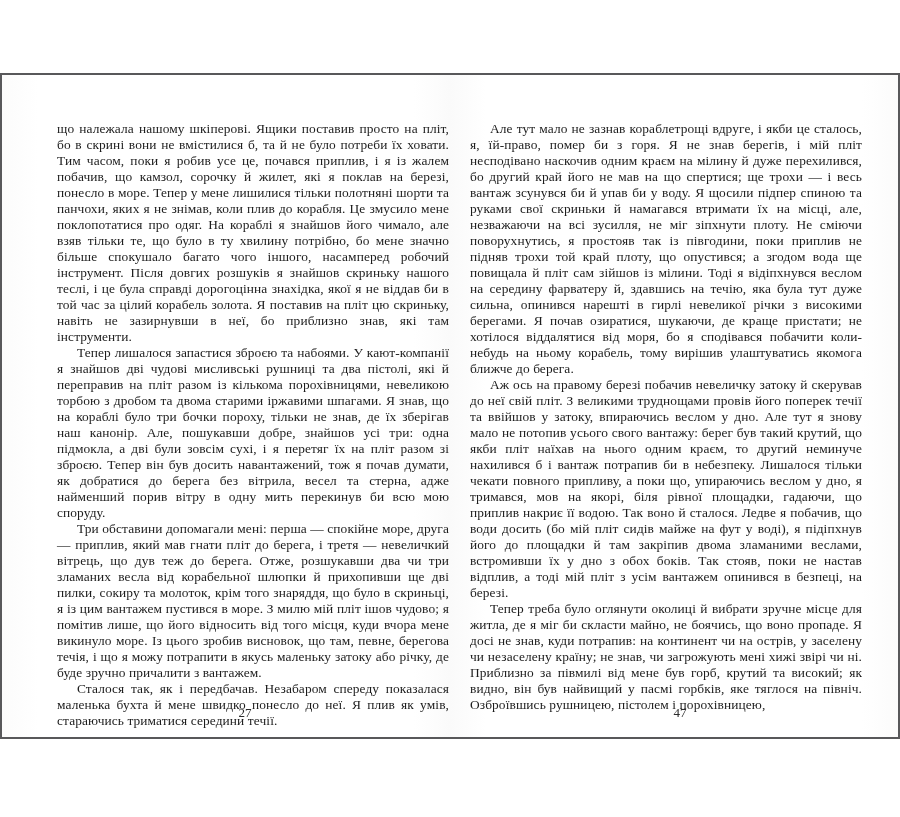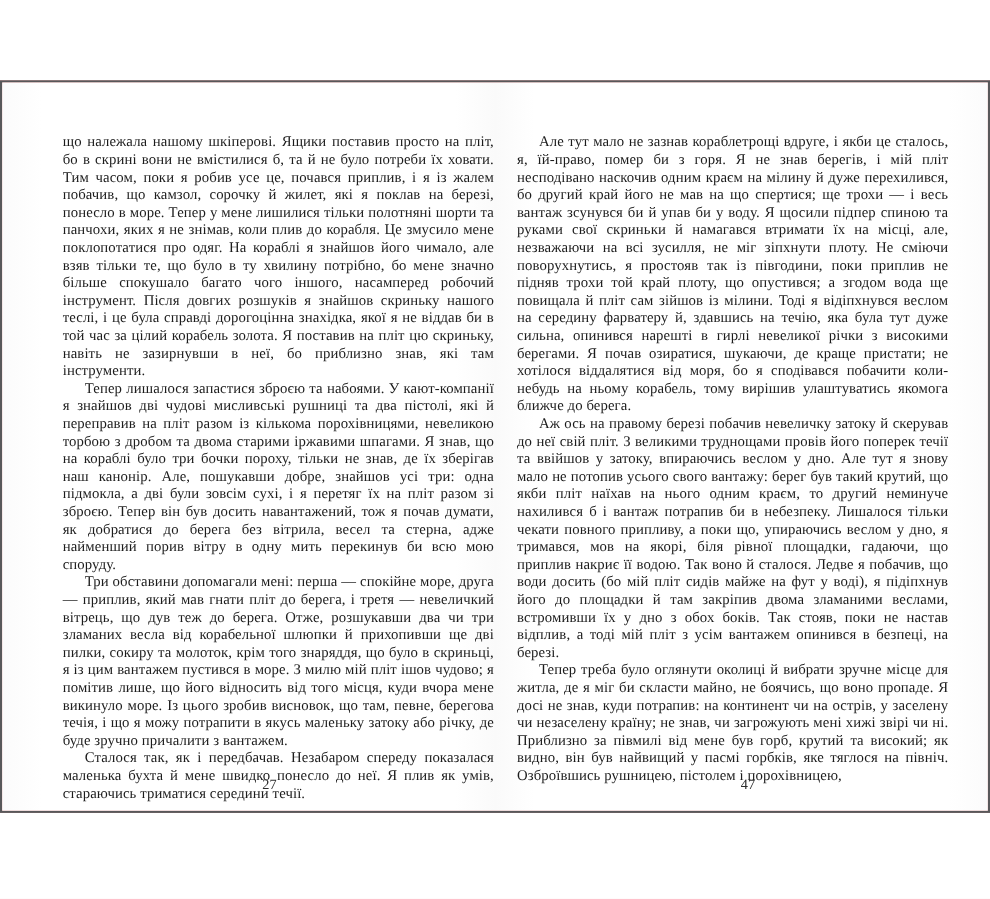--- a/index.html
+++ b/index.html
@@ -18,21 +18,21 @@
     overflow: hidden;
   }
   .book-frame {
     position: absolute;
     left: 0;
     top: 73px;
     width: 900px;
     height: 666px;
     box-sizing: border-box;
     border: 2px solid #58585a;
-    background: #fca5a5;
+    background: #f0abfc;
   }
   .spread {
     position: relative;
     width: 100%;
     height: 100%;
     background: linear-gradient(to right,
       #fbfbfb 0%, #ffffff 4%, #ffffff 46%,
       #fafafa 50%,
       #ffffff 54%, #ffffff 96%, #fbfbfb 100%);
   }

